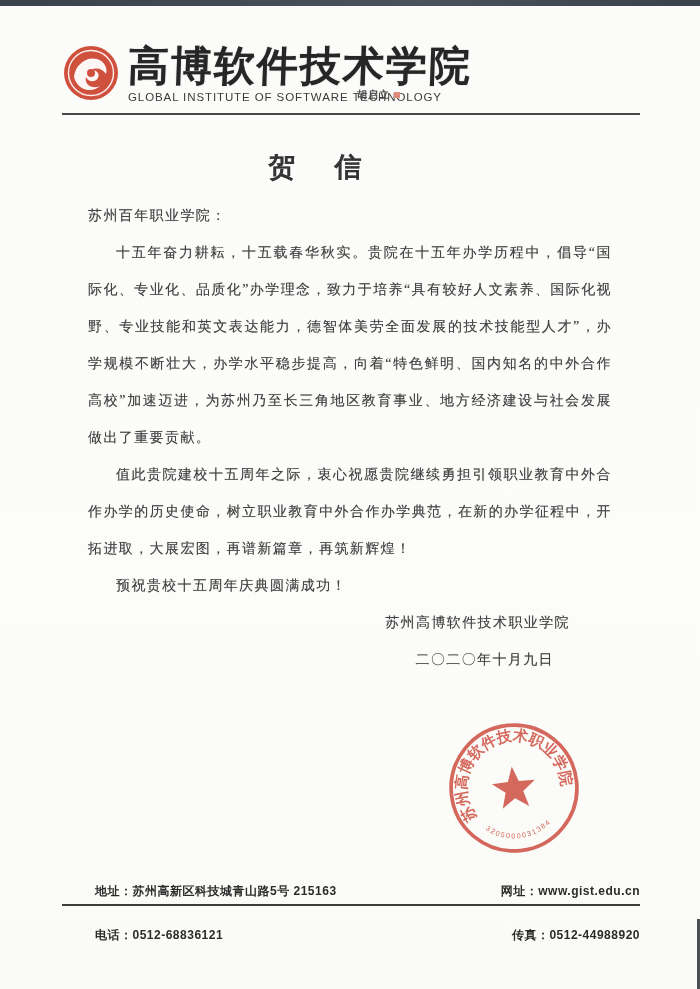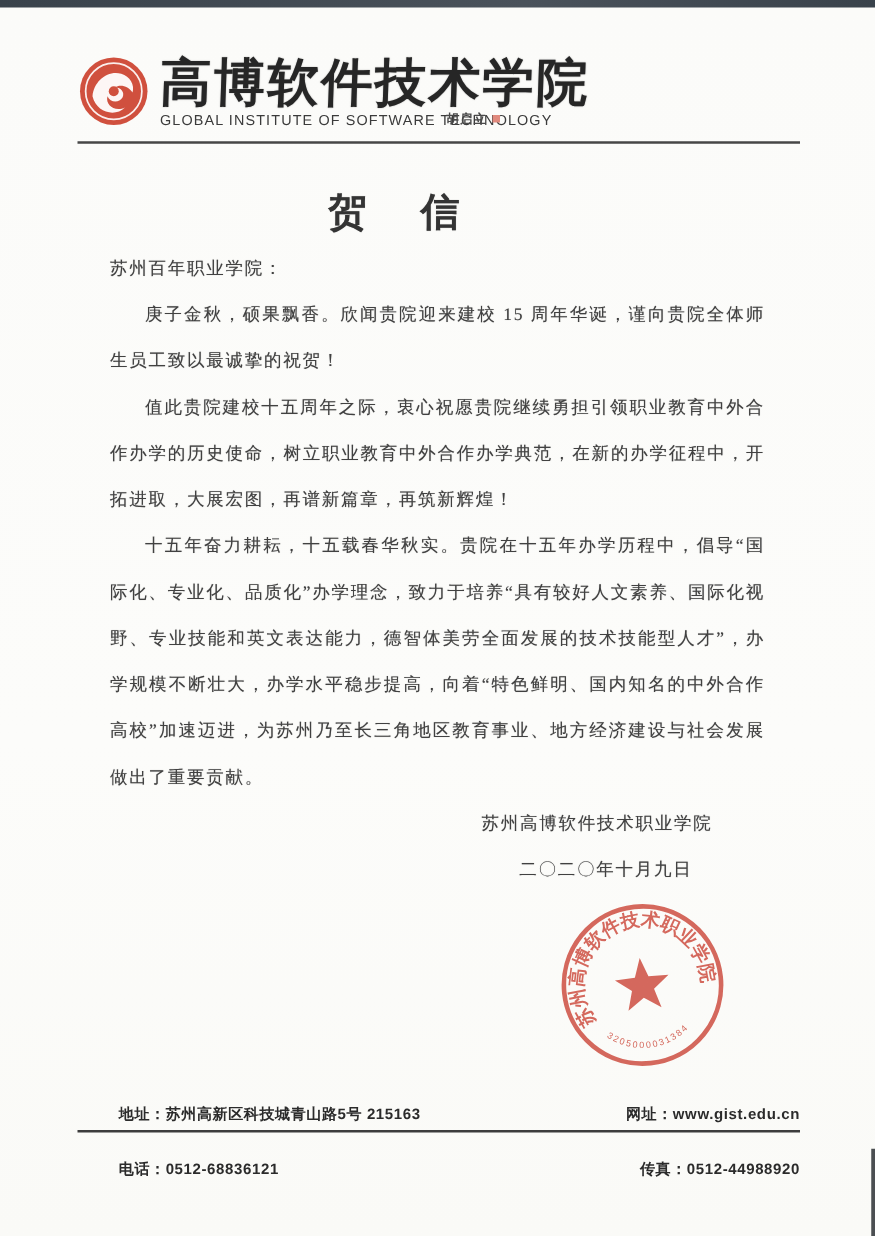--- a/index.html
+++ b/index.html
@@ -43,21 +43,21 @@
   .calligrapher .seal-dot{
     width:6px;height:6px;background:#e0897d;margin-left:4px;display:inline-block;
   }
   .header-rule{
     position:absolute;left:62px;top:113px;width:578px;height:2px;background:#474747;
   }
 
   
   .letter-title{
     position:absolute;left:0;top:149px;width:636px;text-align:center;
-    font-size:31px;font-weight:bold;color:#343434;letter-spacing:6px;
+    font-size:27px;font-weight:bold;color:#343434;letter-spacing:6px;
     text-shadow:0 0 .6px rgba(50,50,50,.6);
   }
   .letter-body{
     position:absolute;left:88px;top:197px;width:524px;
     font-size:14px;line-height:37px;color:#414141;
     letter-spacing:1.4px;
     text-shadow:0 0 .7px rgba(65,65,65,.45);
   }
   .letter-body p{margin:0;text-align:justify;}
   .salutation{text-indent:0;}
@@ -106,23 +106,23 @@
       <span>胡启立</span>
       <span class="seal-dot"></span>
     </div>
   </div>
   <div class="header-rule"></div>
 
   <div class="letter-title">贺　信</div>
 
   <div class="letter-body">
     <p class="salutation">苏州百年职业学院：</p>
-    <p class="para">庚子金秋，硕果飘香。欣闻贵院迎来建校 15 周年华诞，谨向贵院全体师生员工致以最诚挚的祝贺！</p>
+    <p class="para">十五年奋力耕耘，十五载春华秋实。贵院在十五年办学历程中，倡导“国际化、专业化、品质化”办学理念，致力于培养“具有较好人文素养、国际化视野、专业技能和英文表达能力，德智体美劳全面发展的技术技能型人才”，办学规模不断壮大，办学水平稳步提高，向着“特色鲜明、国内知名的中外合作高校”加速迈进，为苏州乃至长三角地区教育事业、地方经济建设与社会发展做出了重要贡献。</p>
     <p class="para">值此贵院建校十五周年之际，衷心祝愿贵院继续勇担引领职业教育中外合作办学的历史使命，树立职业教育中外合作办学典范，在新的办学征程中，开拓进取，大展宏图，再谱新篇章，再筑新辉煌！</p>
-    <p class="para">十五年奋力耕耘，十五载春华秋实。贵院在十五年办学历程中，倡导“国际化、专业化、品质化”办学理念，致力于培养“具有较好人文素养、国际化视野、专业技能和英文表达能力，德智体美劳全面发展的技术技能型人才”，办学规模不断壮大，办学水平稳步提高，向着“特色鲜明、国内知名的中外合作高校”加速迈进，为苏州乃至长三角地区教育事业、地方经济建设与社会发展做出了重要贡献。</p>
+    <p class="para">预祝贵校十五周年庆典圆满成功！</p>
     <p class="sign-line">苏州高博软件技术职业学院</p>
     <p class="date-line">二〇二〇年十月九日</p>
   </div>
 
   <svg class="seal" viewBox="0 0 130 130">
     <circle cx="65" cy="65" r="61" fill="none" stroke="#d0493b" stroke-width="3.6"></circle>
     <path id="sealTextArc" d="M 27.3,91.4 A 46,46 0 1 1 102.7,91.4" fill="none"></path>
     <text font-size="14.5" fill="#d0493b" font-weight="bold" font-family="Liberation Serif, DejaVu Serif, serif">
       <textPath href="#sealTextArc" startOffset="2">苏州高博软件技术职业学院</textPath>
     </text>

